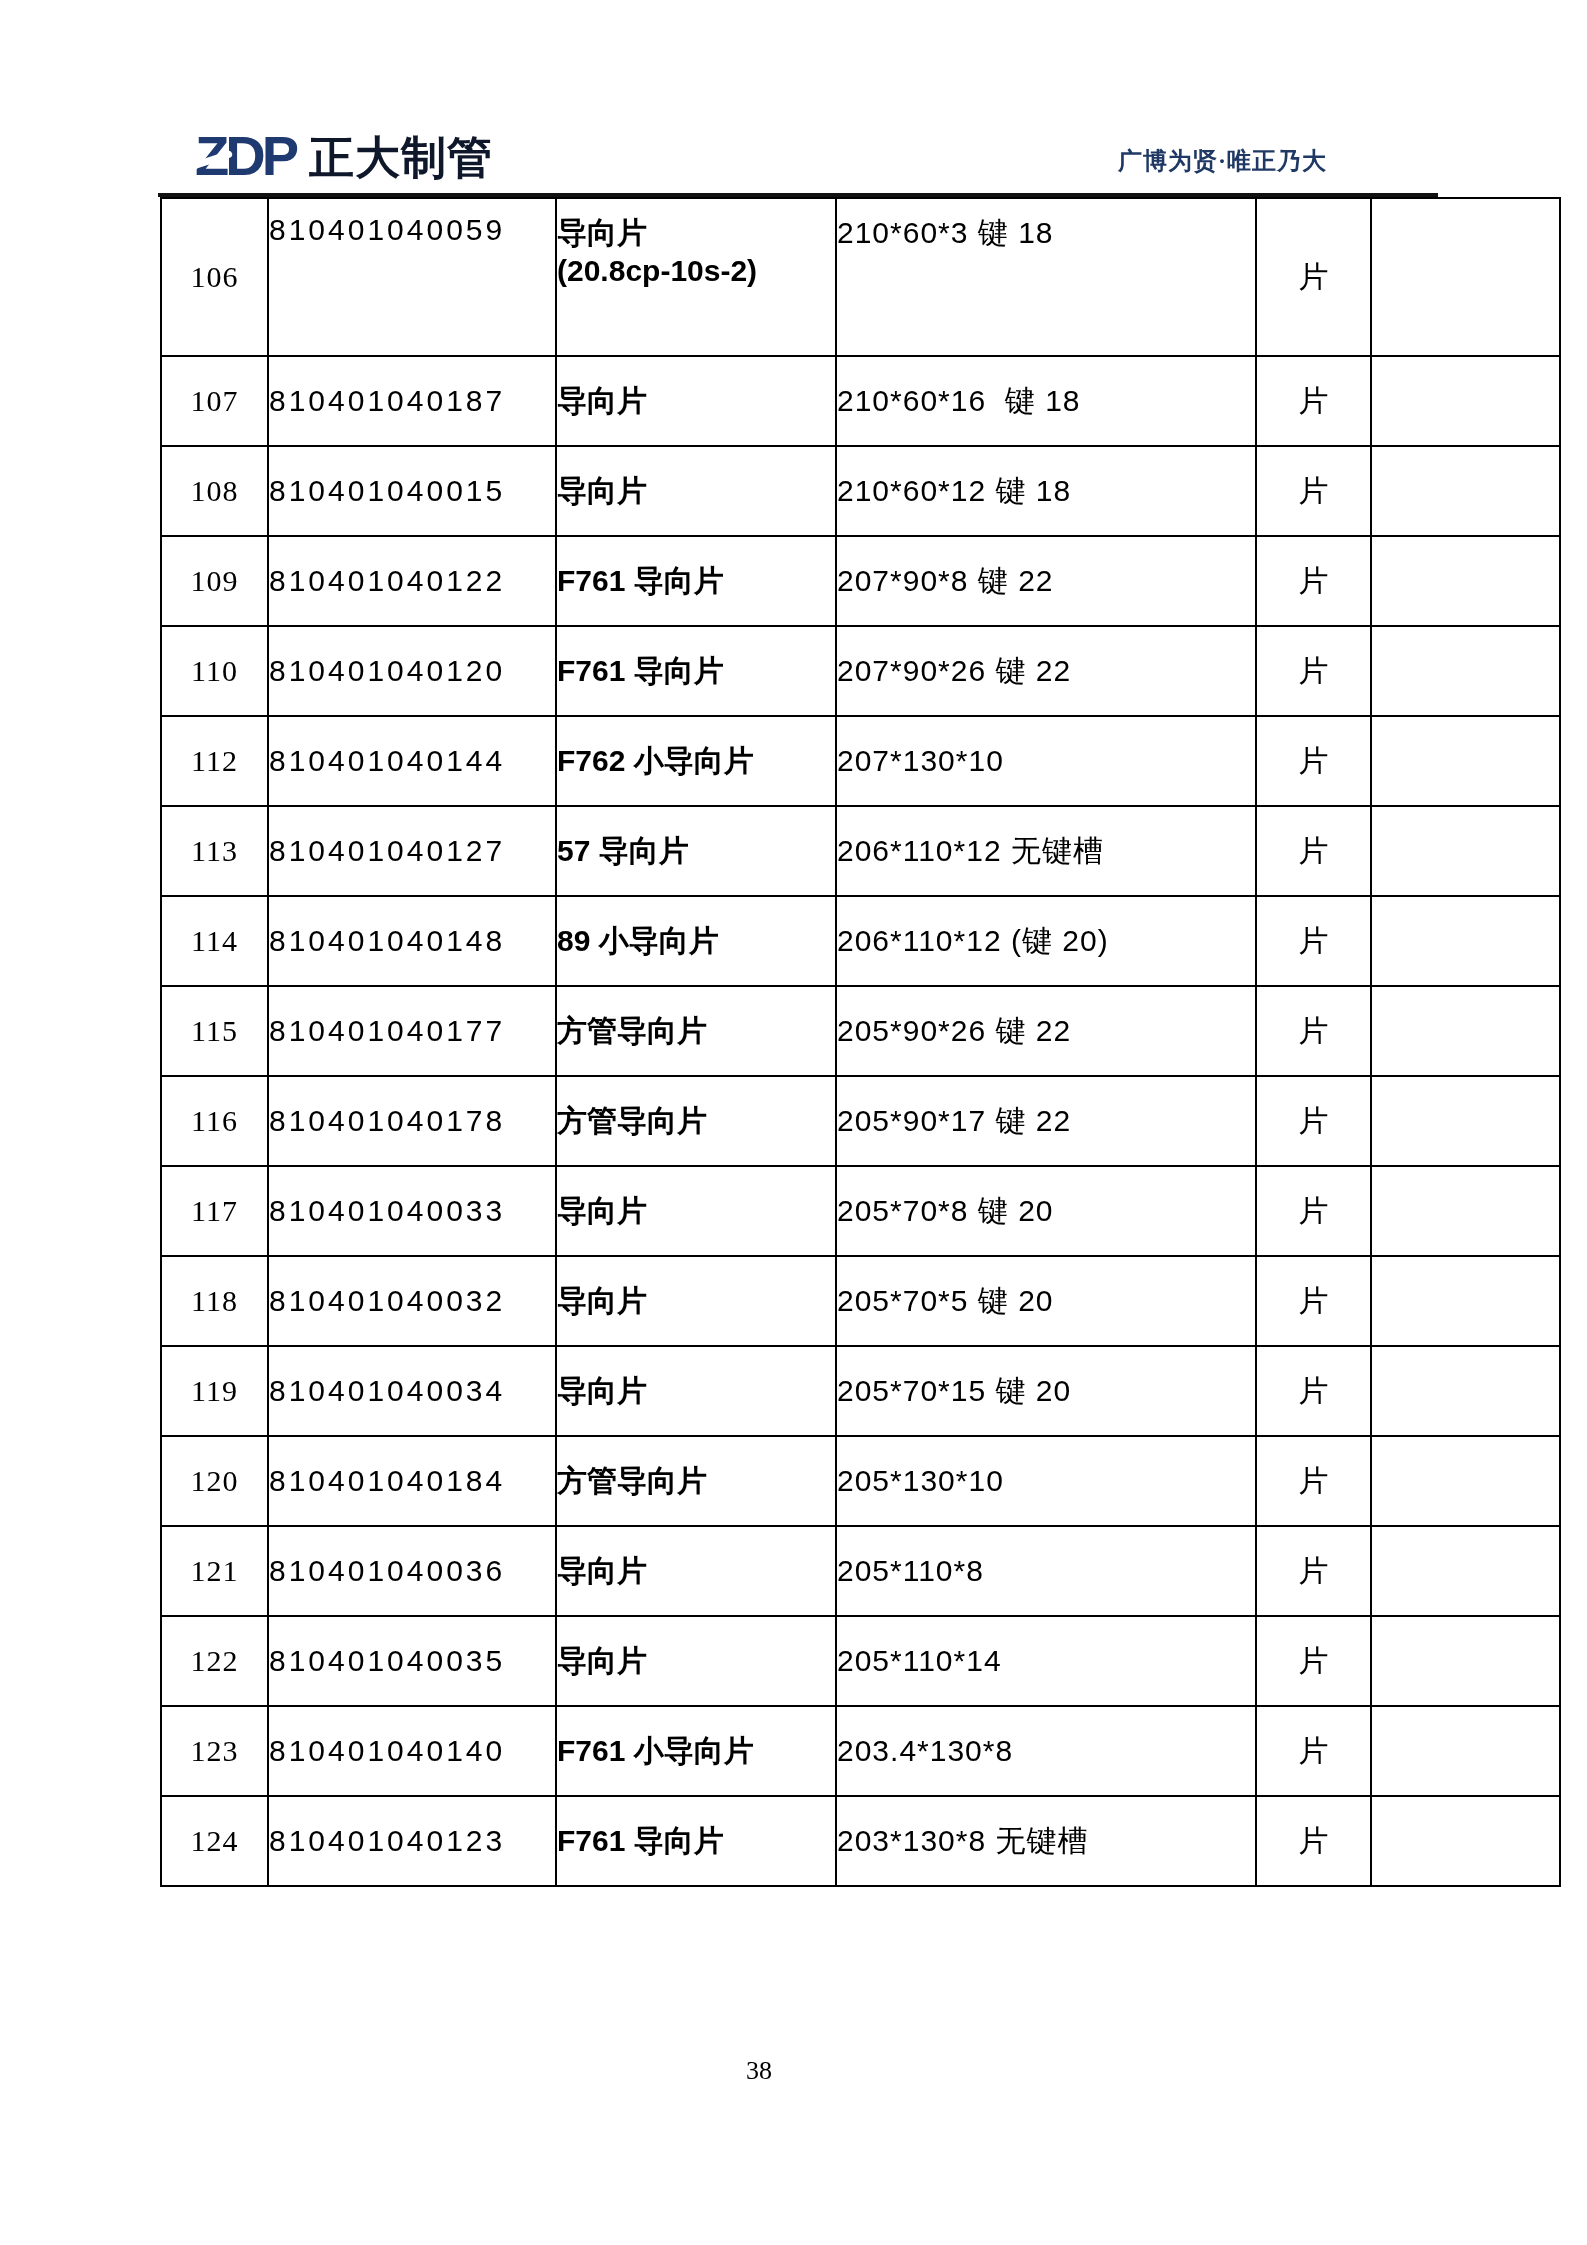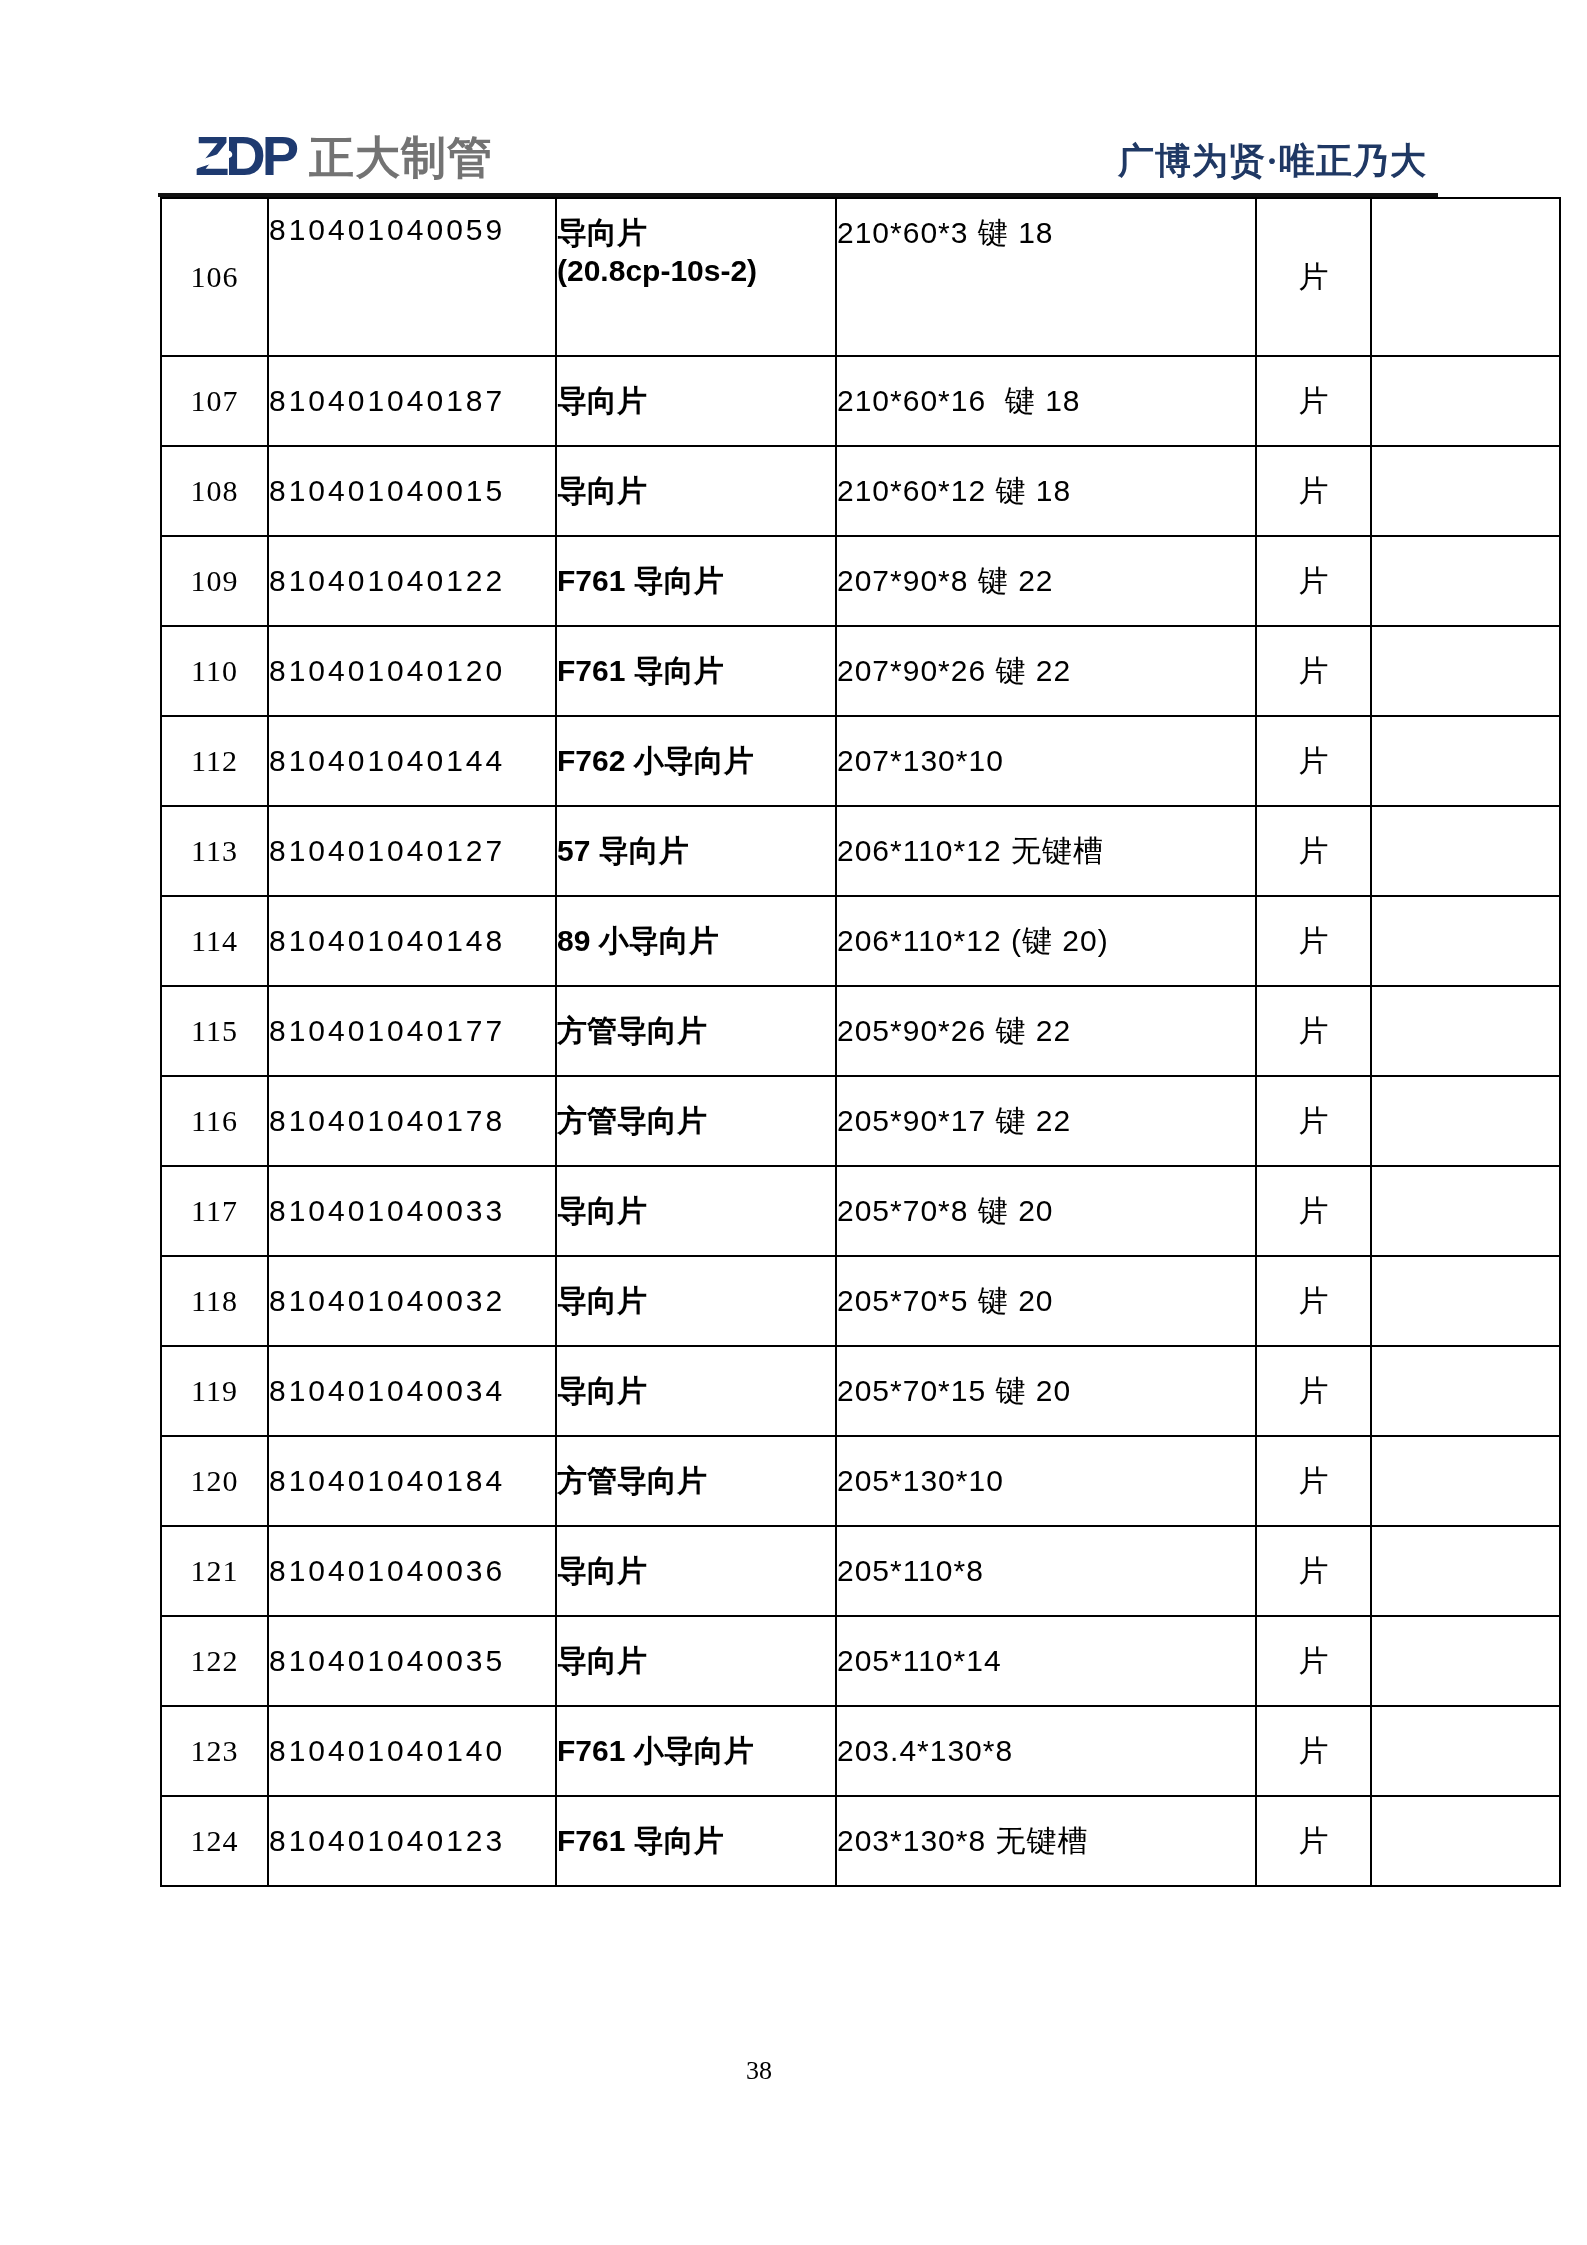--- a/index.html
+++ b/index.html
@@ -39,33 +39,33 @@
     width: 40px;
     height: 7px;
     background: #ffffff;
     transform: rotate(-18deg);
     border-radius: 4px;
   }
   .logo-company {
     font-weight: 700;
     font-size: 45px;
     line-height: 45px;
-    color: #737373;
+    color: #0f172a;
     margin-left: 14px;
     letter-spacing: 1px;
     white-space: nowrap;
   }
   .slogan {
     position: absolute;
     left: 1118px;
     top: 143px;
     width: 290px;
     font-family: "Liberation Serif", serif;
     font-weight: 700;
-    font-size: 36px;
+    font-size: 24px;
     line-height: 36px;
     color: #1f3864;
     letter-spacing: 1px;
     white-space: nowrap;
   }
   .header-rule {
     position: absolute;
     left: 158px;
     top: 193px;
     width: 1280px;

